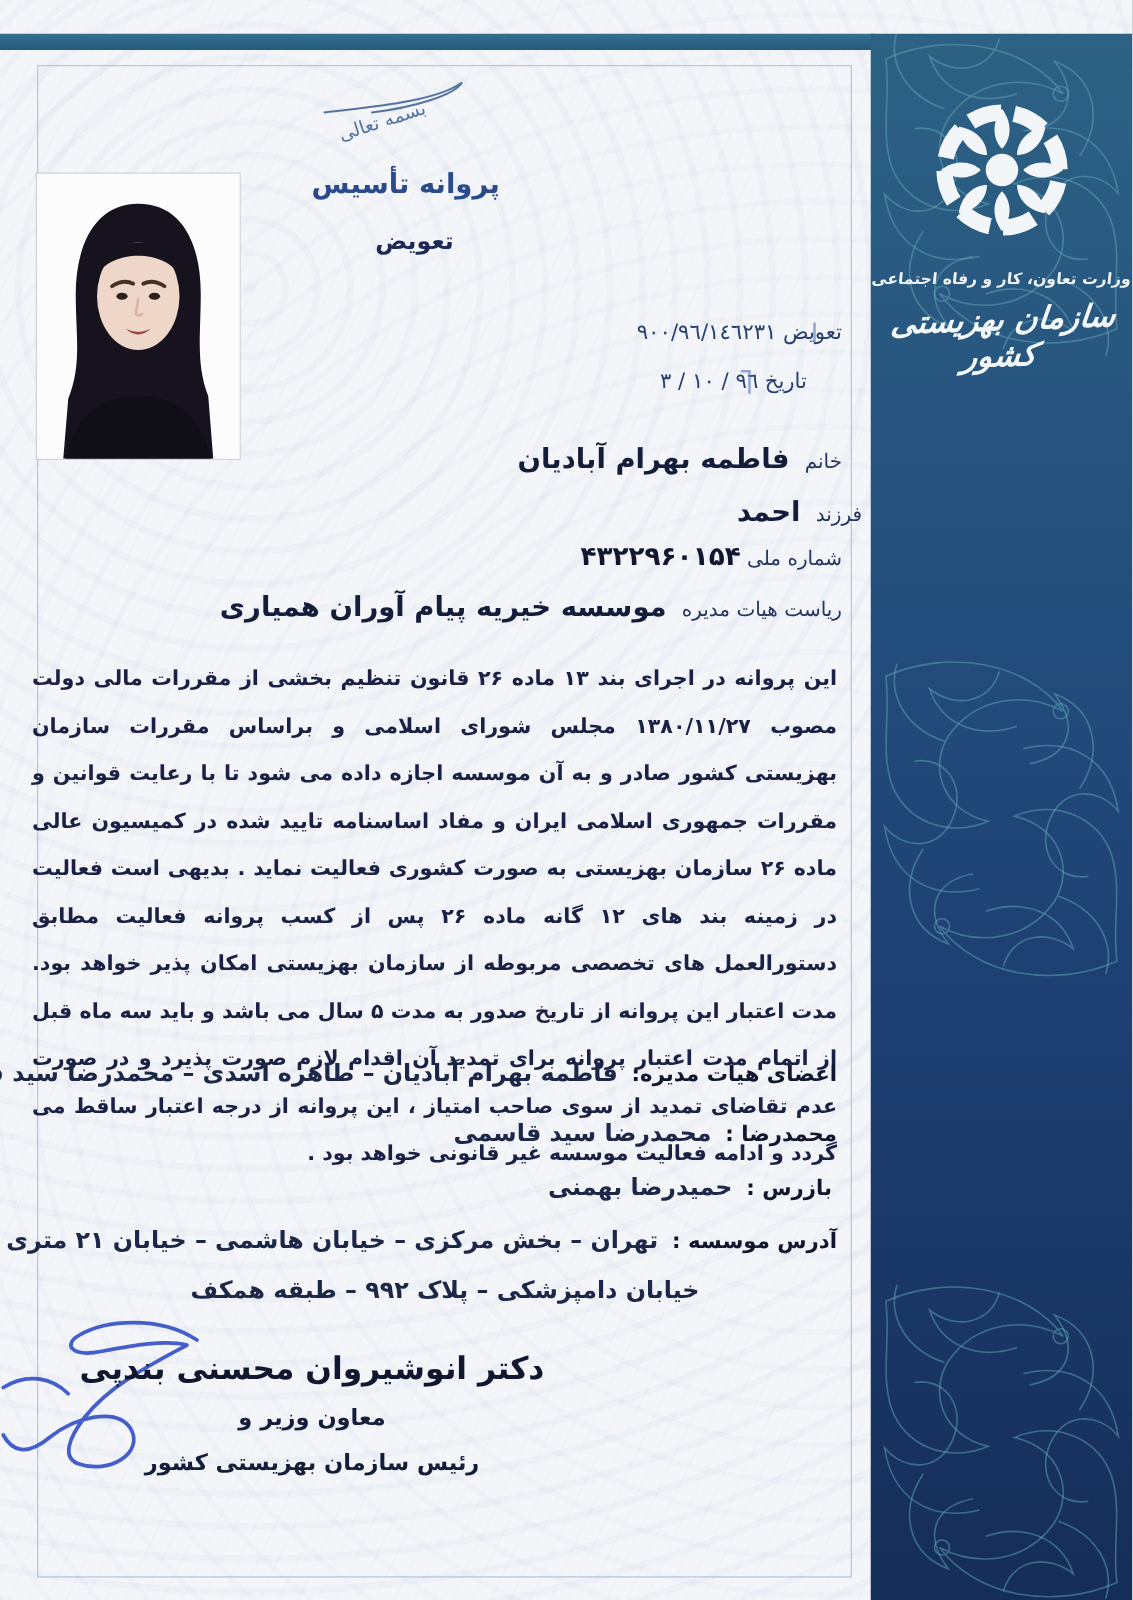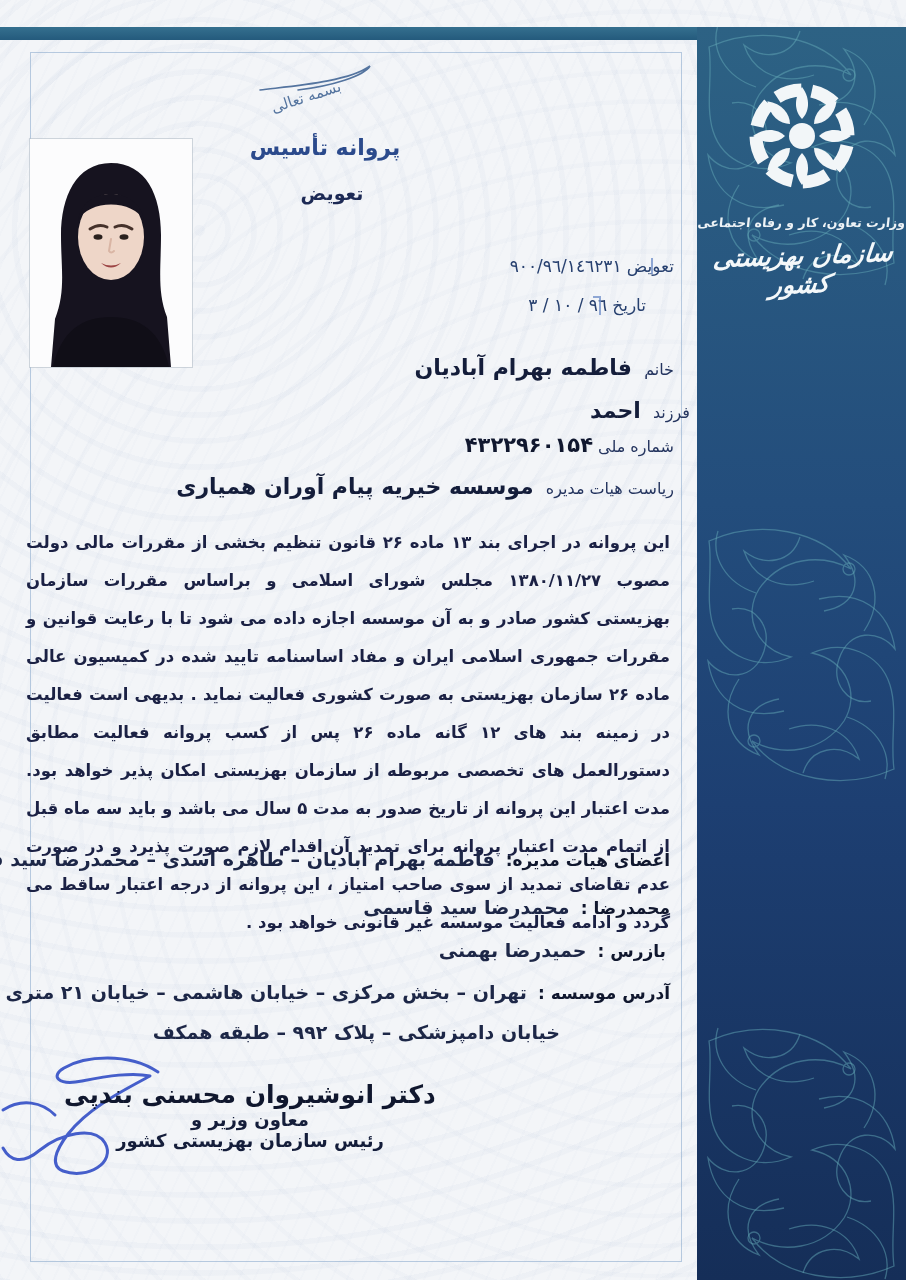--- a/index.html
+++ b/index.html
@@ -65,21 +65,21 @@
   .off-label{font-size:17px;font-weight:bold;color:#10172e;}
   .off-value{font-size:19px;font-weight:bold;color:#1d2747;margin-right:6px;}
   .l-members{top:848px;right:236px;}
   .l-ceo{top:896px;right:236px;}
   .l-inspector{top:939px;right:240px;text-align:center;}
   .l-address{top:981px;right:236px;}
   .l-address2{top:1021px;right:340px;}
   
   .sig-block{position:absolute;left:32px;top:1080px;width:436px;text-align:center;}
   .sig-name{font-size:25px;font-weight:bold;color:#10172e;}
-  .sig-title{font-size:18px;font-weight:bold;color:#141d3a;}
+  .sig-title{font-size:18px;font-weight:bold;color:#141d3a;margin-top:15px;}
   .sig-scribble{position:absolute;left:0px;top:1048px;width:170px;height:140px;}
 </style>
 </head>
 <body>
 
 <div class="page">
 
   <div class="top-bar"></div>
 
   <div class="band">

